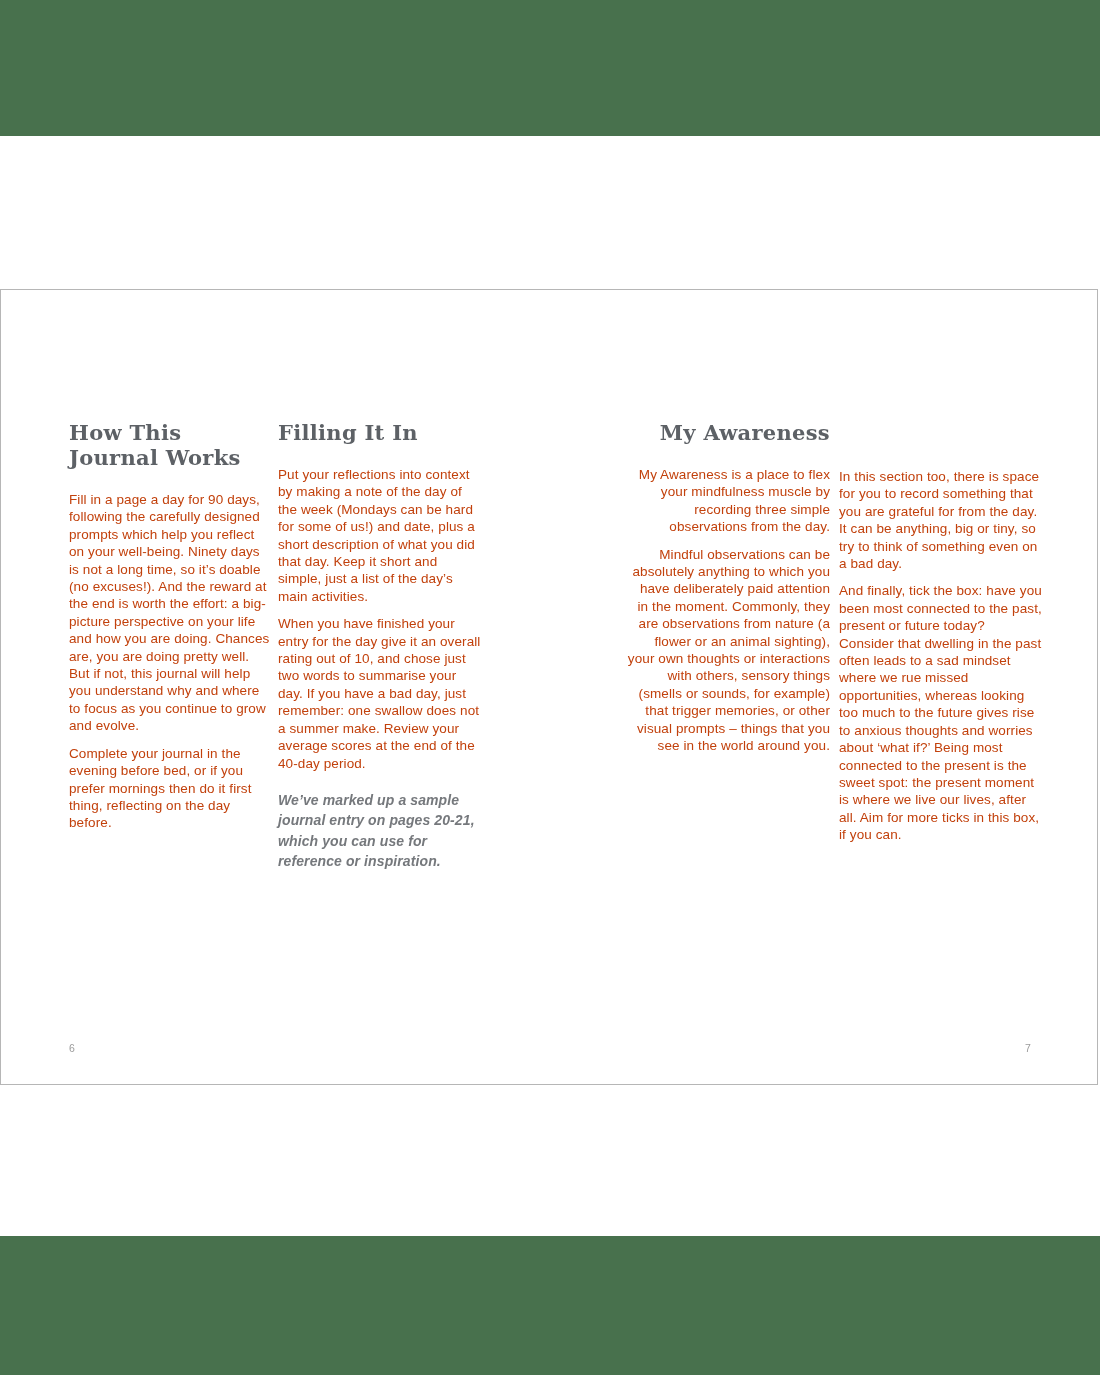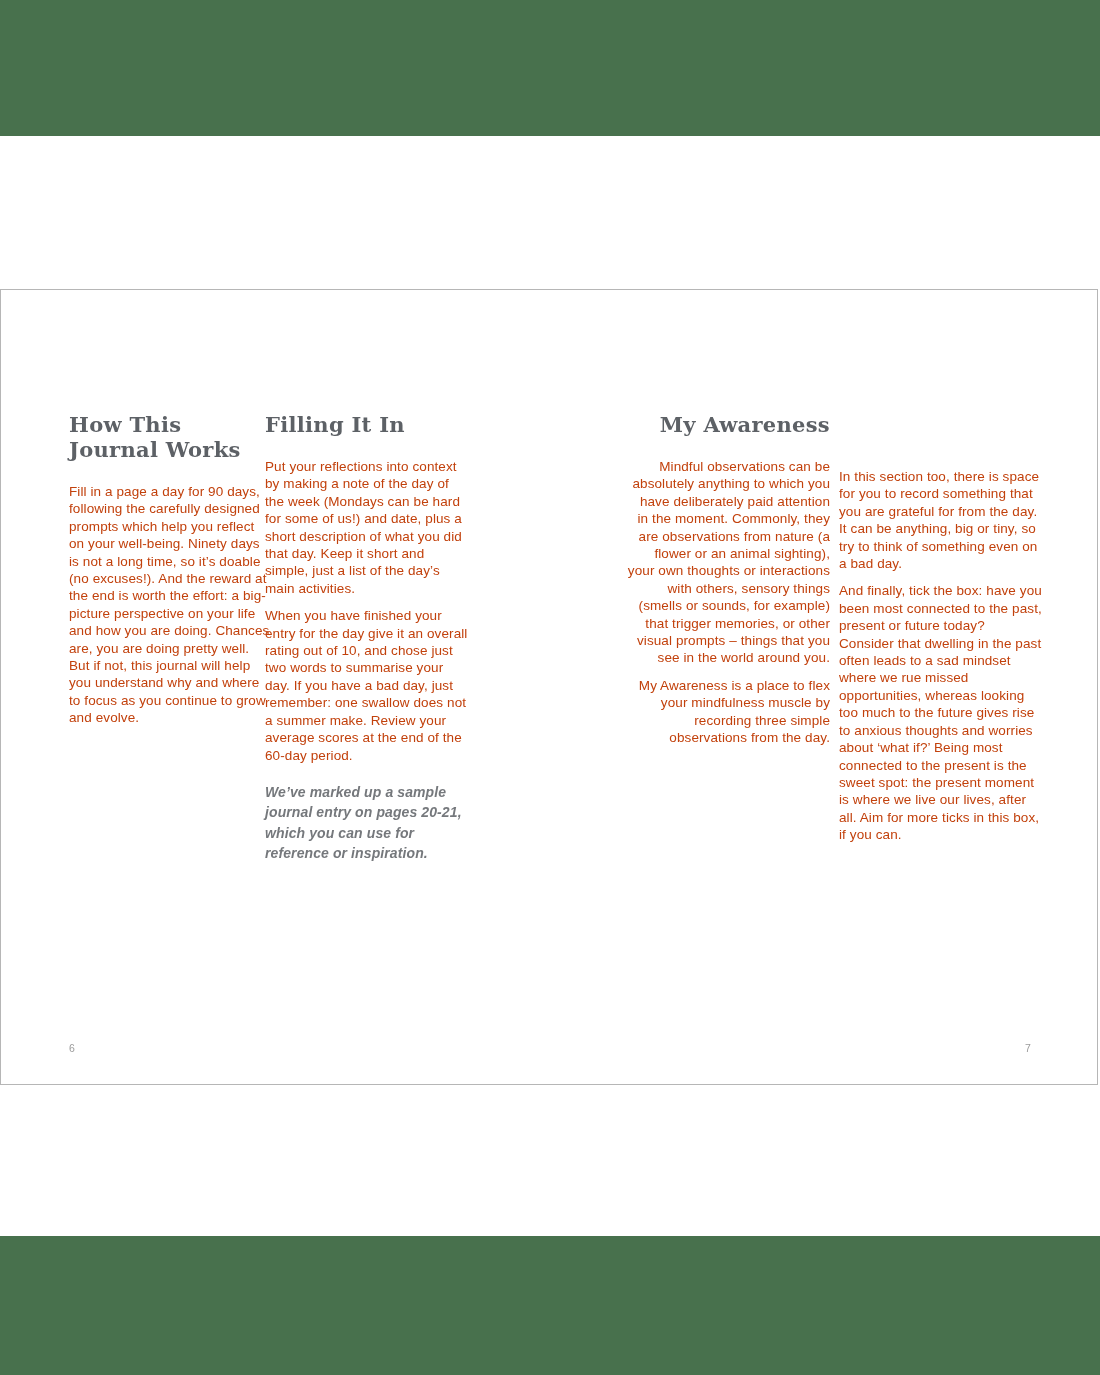--- a/index.html
+++ b/index.html
@@ -23,32 +23,32 @@
 
   .page-box {
     position: absolute; top: 289px; left: 0;
     width: 1096px; height: 794px;
     background: #ffffff;
     border: 1px solid #b6b6b6;
   }
 
   .col { position: absolute; top: 122px; width: 203px; }
   .col1 { left: 68px; }
-  .col2 { left: 264px; }
+  .col2 { left: 277px; }
   .col3 { left: 626px; text-align: right; }
   .col4 { left: 838px; top: 170px; margin-top: 8px; }
 
   .col h2 {
     font-family: "DejaVu Serif", serif;
     font-weight: 700;
     font-size: 21px;
     line-height: 25px;
     letter-spacing: 0.3px;
     color: #5d6166;
-    margin: 0 0 21px 0;
+    margin: 8px 0 21px 0;
   }
 
   .col p {
     margin: 0 0 10px 0;
     font-size: 13.5px;
     line-height: 17.4px;
     letter-spacing: 0.1px;
     color: #c2410c;
   }
 
@@ -75,33 +75,34 @@
 
 <div class="canvas">
 
   <div class="band top" style="background: rgb(72, 113, 77);"></div>
 
   <div class="page-box">
 
     <section class="col col1">
       <h2><span>How This</span><br><span>Journal Works</span></h2>
       <p>Fill in a page a day for 90 days, following the carefully designed prompts which help you reflect on your well-being. Ninety days is not a long time, so it’s doable (no excuses!). And the reward at the end is worth the effort: a big-picture perspective on your life and how you are doing. Chances are, you are doing pretty well. But if not, this journal will help you understand why and where to focus as you continue to grow and evolve.</p>
+      <p>Complete your journal in the evening before bed, or if you prefer mornings then do it first thing, reflecting on the day before.</p>
     </section>
 
     <section class="col col2">
       <h2>Filling It In</h2>
       <p>Put your reflections into context by making a note of the day of the week (Mondays can be hard for some of us!) and date, plus a short description of what you did that day. Keep it short and simple, just a list of the day’s main activities.</p>
-      <p>When you have finished your entry for the day give it an overall rating out of 10, and chose just two words to summarise your day. If you have a bad day, just remember: one swallow does not a summer make. Review your average scores at the end of the 60-day period.</p>
+      <p>When you have finished your entry for the day give it an overall rating out of 10, and chose just two words to summarise your day. If you have a bad day, just remember: one swallow does not a summer make. Review your average scores at the end of the 40-day period.</p>
       <p class="emphasis">We’ve marked up a sample journal entry on pages 20-21, which you can use for reference or inspiration.</p>
     </section>
 
     <section class="col col3">
       <h2>My Awareness</h2>
+      <p>My Awareness is a place to flex your mindfulness muscle by recording three simple observations from the day.</p>
       <p>Mindful observations can be absolutely anything to which you have deliberately paid attention in the moment. Commonly, they are observations from nature (a flower or an animal sighting), your own thoughts or interactions with others, sensory things (smells or sounds, for example) that trigger memories, or other visual prompts – things that you see in the world around you.</p>
-      <p>My Awareness is a place to flex your mindfulness muscle by recording three simple observations from the day.</p>
     </section>
 
     <section class="col col4">
       <p>In this section too, there is space for you to record something that you are grateful for from the day. It can be anything, big or tiny, so try to think of something even on a bad day.</p>
       <p>And finally, tick the box: have you been most connected to the past, present or future today? Consider that dwelling in the past often leads to a sad mindset where we rue missed opportunities, whereas looking too much to the future gives rise to anxious thoughts and worries about ‘what if?’ Being most connected to the present is the sweet spot: the present moment is where we live our lives, after all. Aim for more ticks in this box, if you can.</p>
     </section>
 
     <div class="pagenum left">6</div>
     <div class="pagenum right">7</div>
 

